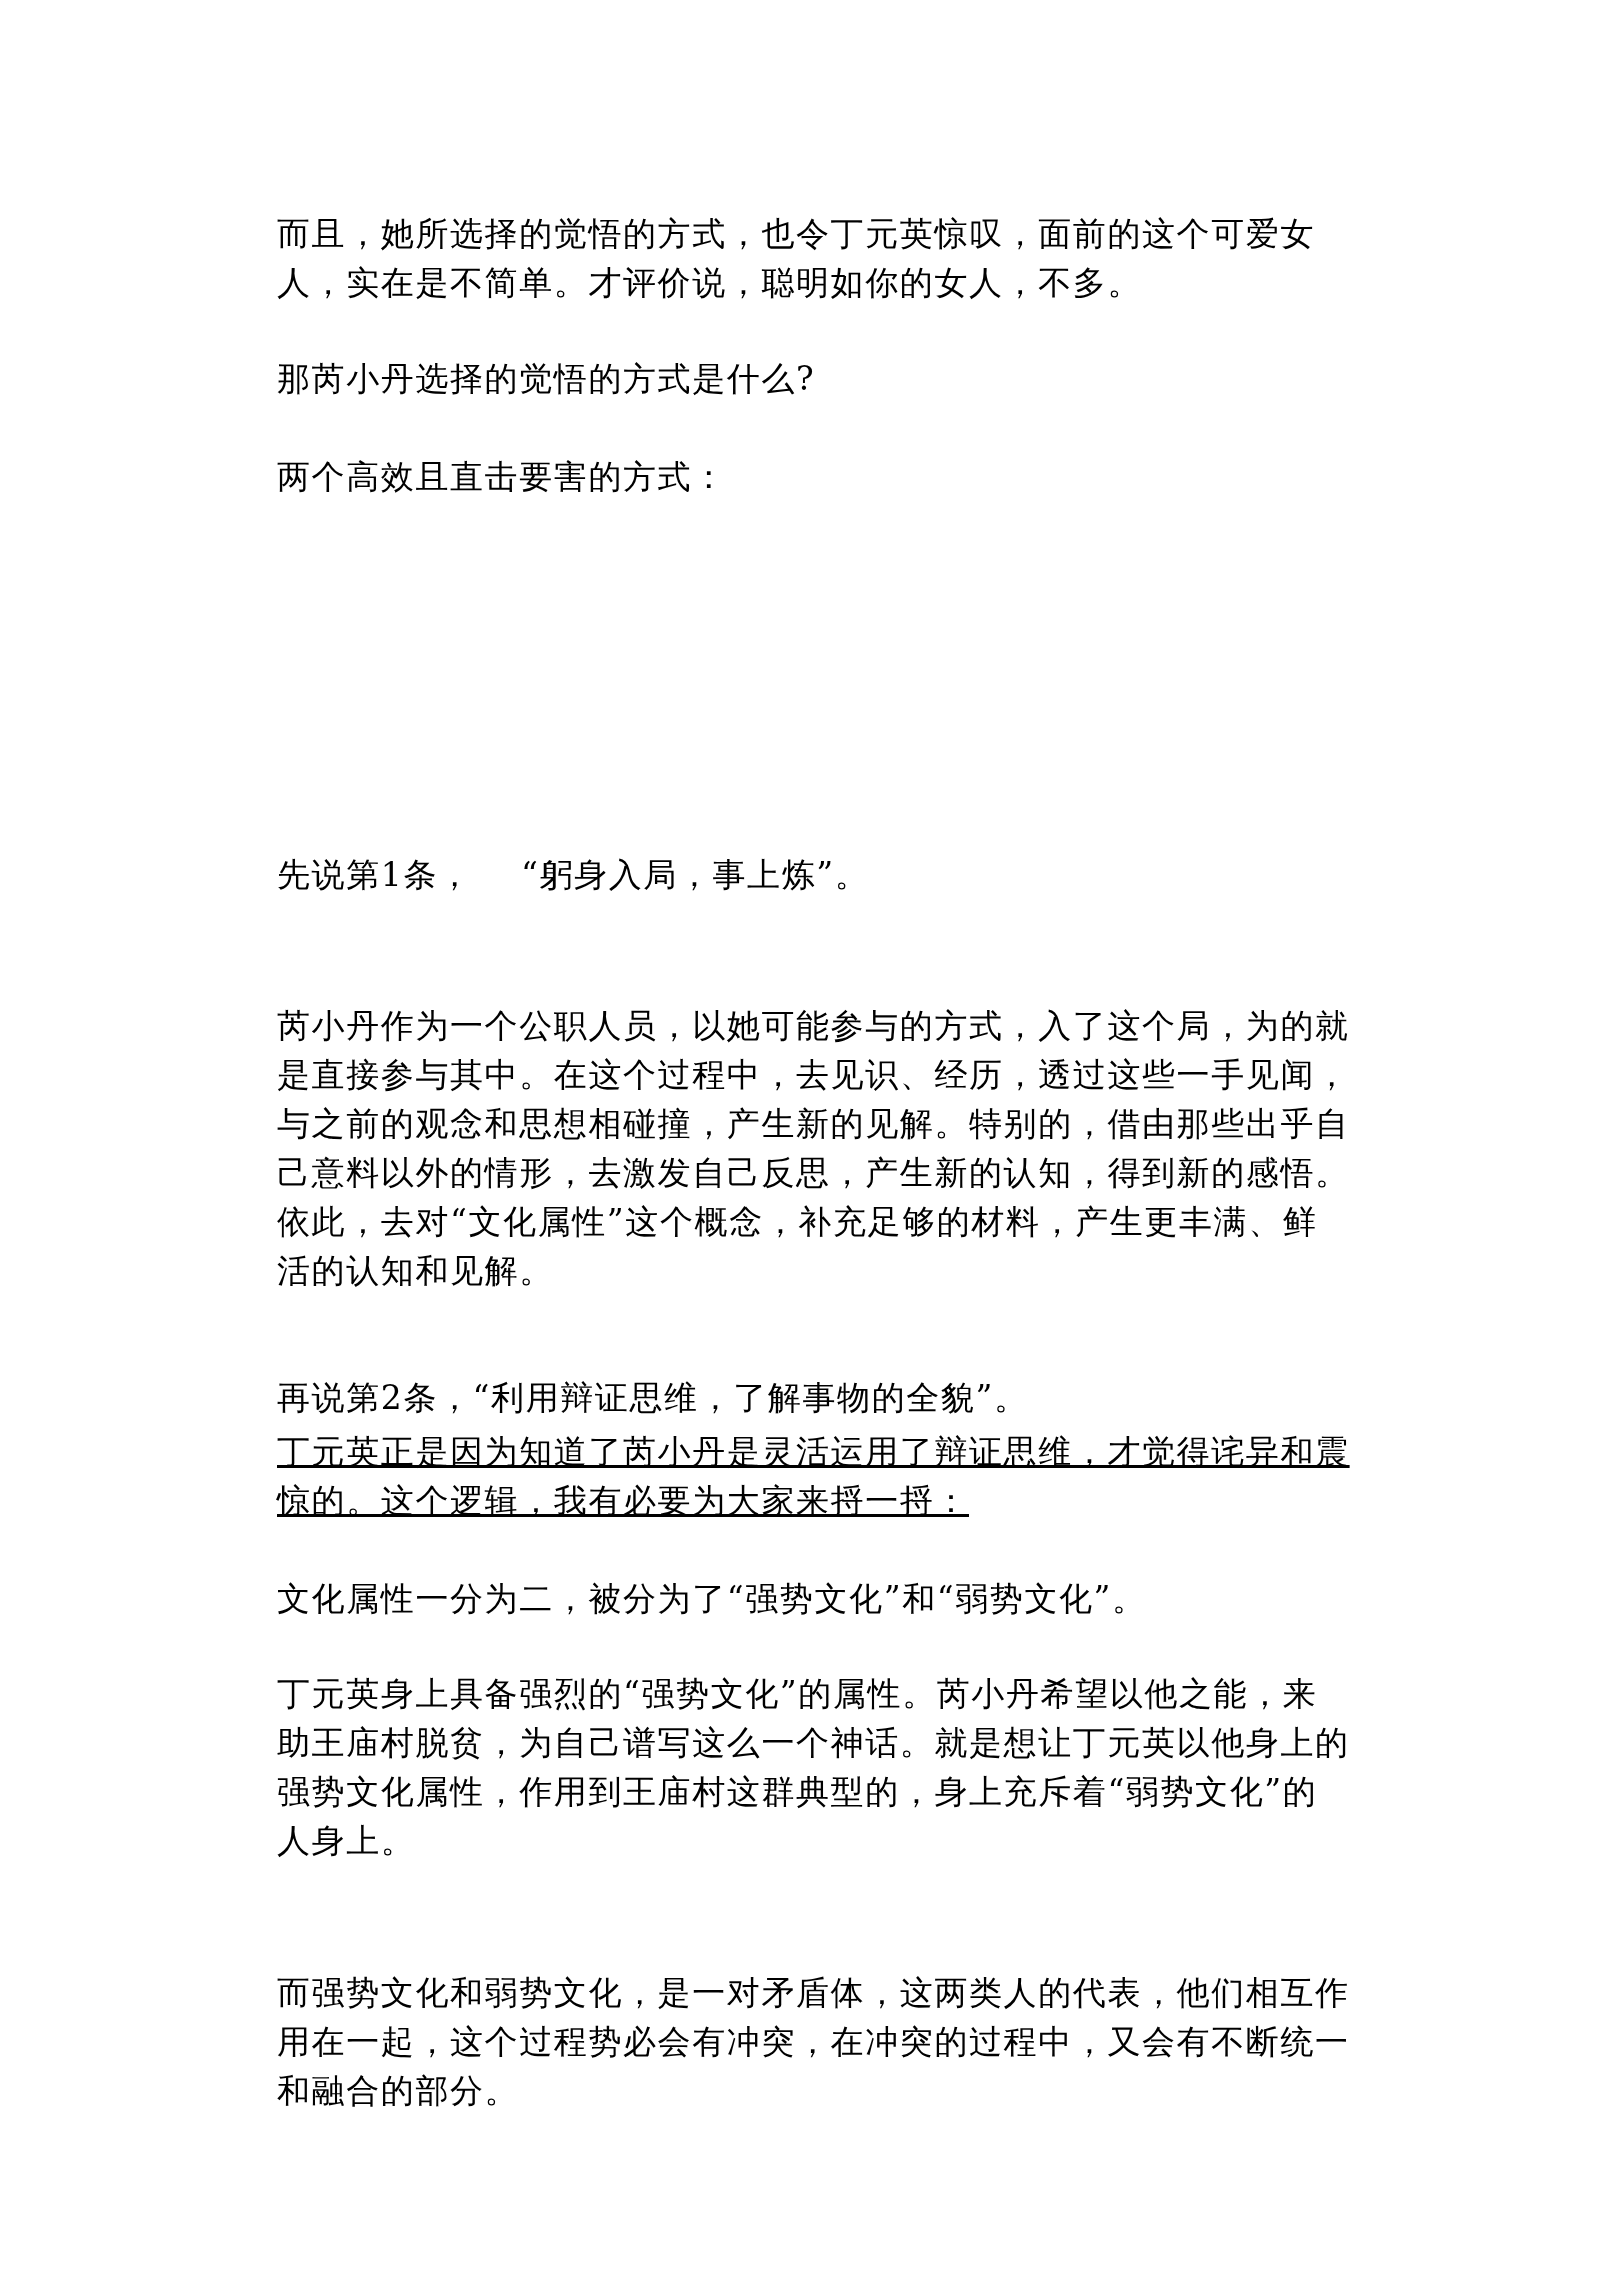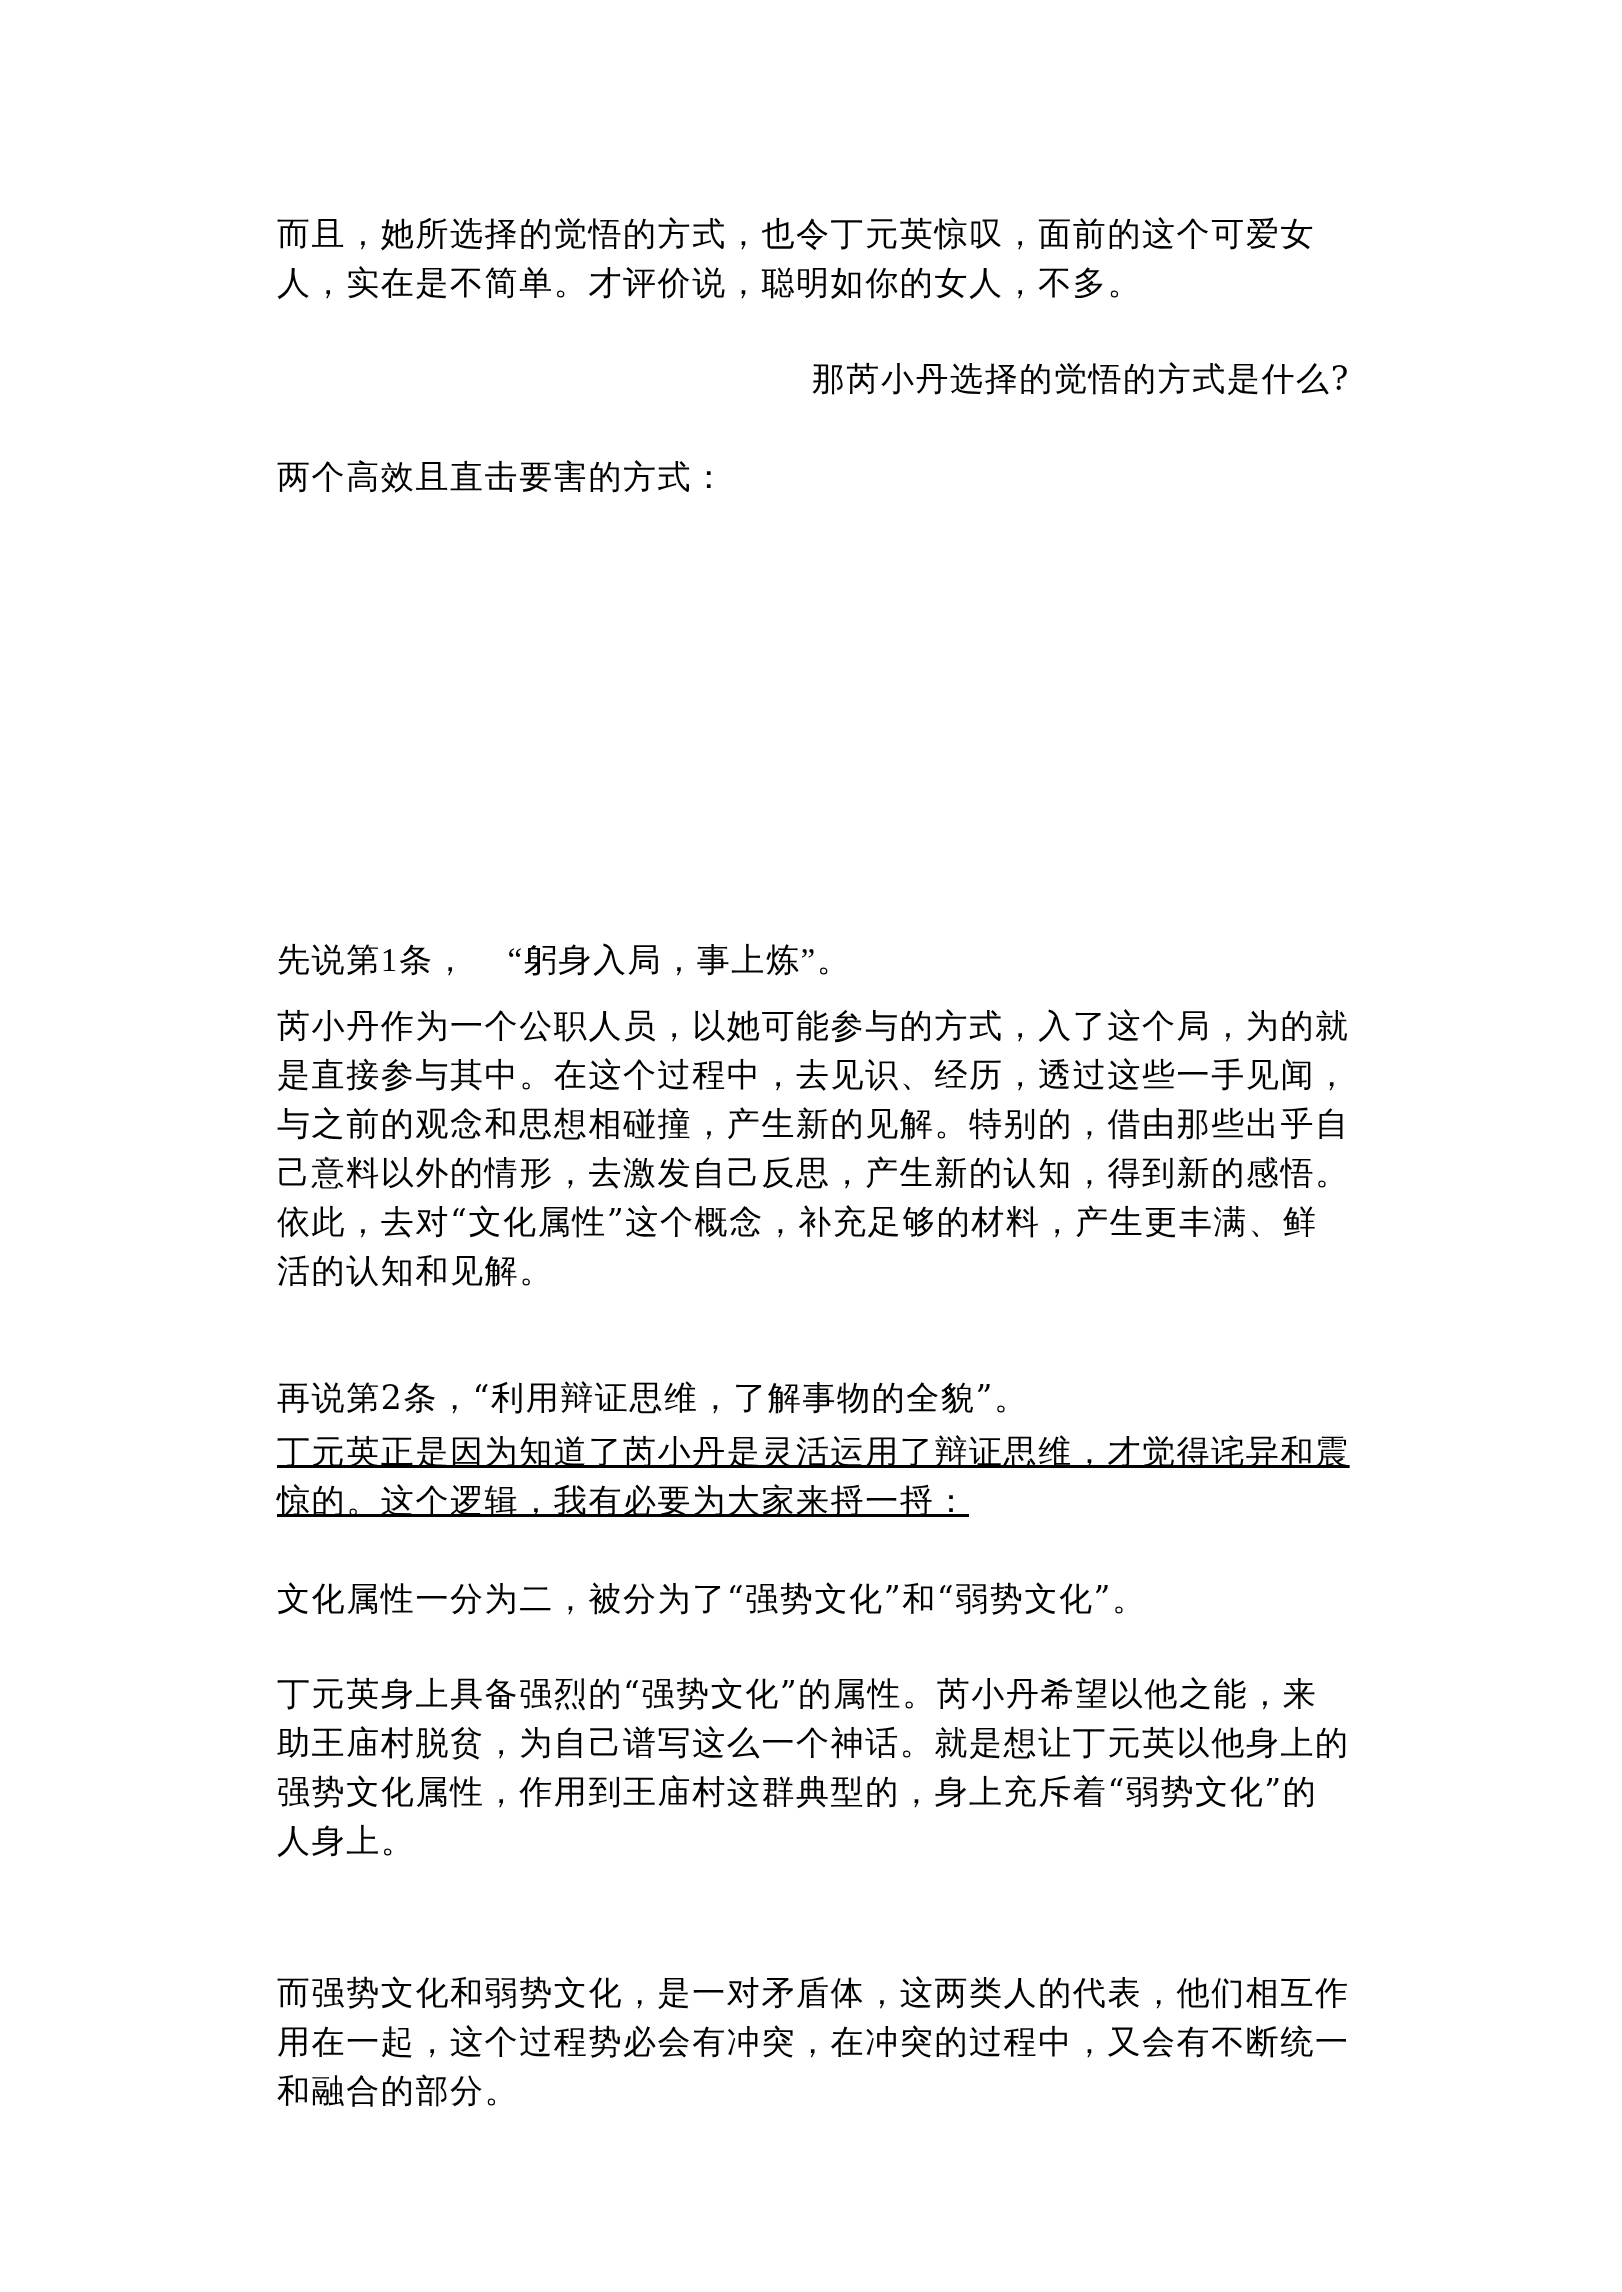--- a/index.html
+++ b/index.html
@@ -34,23 +34,23 @@
       white-space: pre-wrap;
       word-break: break-all;
       color: #000000;
     }
   </style>
 </head>
 <body>
 
 <div class="page">
   <p class="para" style="top:209px;">而且，她所选择的觉悟的方式，也令丁元英惊叹，面前的这个可爱女人，实在是不简单。才评价说，聪明如你的女人，不多。</p>
-  <p class="para" style="top:354px;text-align:right;">那芮小丹选择的觉悟的方式是什么?</p>
+  <p class="para" style="top:354px;">那芮小丹选择的觉悟的方式是什么?</p>
   <p class="para" style="top:452px;">两个高效且直击要害的方式：</p>
-  <p class="para" style="top:936px;font-family:Liberation Serif, serif;">先说第1条，    “躬身入局，事上炼”。</p>
+  <p class="para" style="top:850px;">先说第1条，    “躬身入局，事上炼”。</p>
   <p class="para" style="top:1001px;">芮小丹作为一个公职人员，以她可能参与的方式，入了这个局，为的就是直接参与其中。在这个过程中，去见识、经历，透过这些一手见闻，与之前的观念和思想相碰撞，产生新的见解。特别的，借由那些出乎自己意料以外的情形，去激发自己反思，产生新的认知，得到新的感悟。依此，去对“文化属性”这个概念，补充足够的材料，产生更丰满、鲜活的认知和见解。</p>
   <p class="para" style="top:1329px;margin-top:44px;">再说第2条，“利用辩证思维，了解事物的全貌”。</p>
   <p class="para" style="top:1427px;text-decoration:underline;">丁元英正是因为知道了芮小丹是灵活运用了辩证思维，才觉得诧异和震惊的。这个逻辑，我有必要为大家来捋一捋：</p>
   <p class="para" style="top:1574px;">文化属性一分为二，被分为了“强势文化”和“弱势文化”。</p>
   <p class="para" style="top:1669px;">丁元英身上具备强烈的“强势文化”的属性。芮小丹希望以他之能，来助王庙村脱贫，为自己谱写这么一个神话。就是想让丁元英以他身上的强势文化属性，作用到王庙村这群典型的，身上充斥着“弱势文化”的人身上。</p>
   <p class="para" style="top:1968px;">而强势文化和弱势文化，是一对矛盾体，这两类人的代表，他们相互作用在一起，这个过程势必会有冲突，在冲突的过程中，又会有不断统一和融合的部分。</p>
 </div>
 
 
 </body></html>

